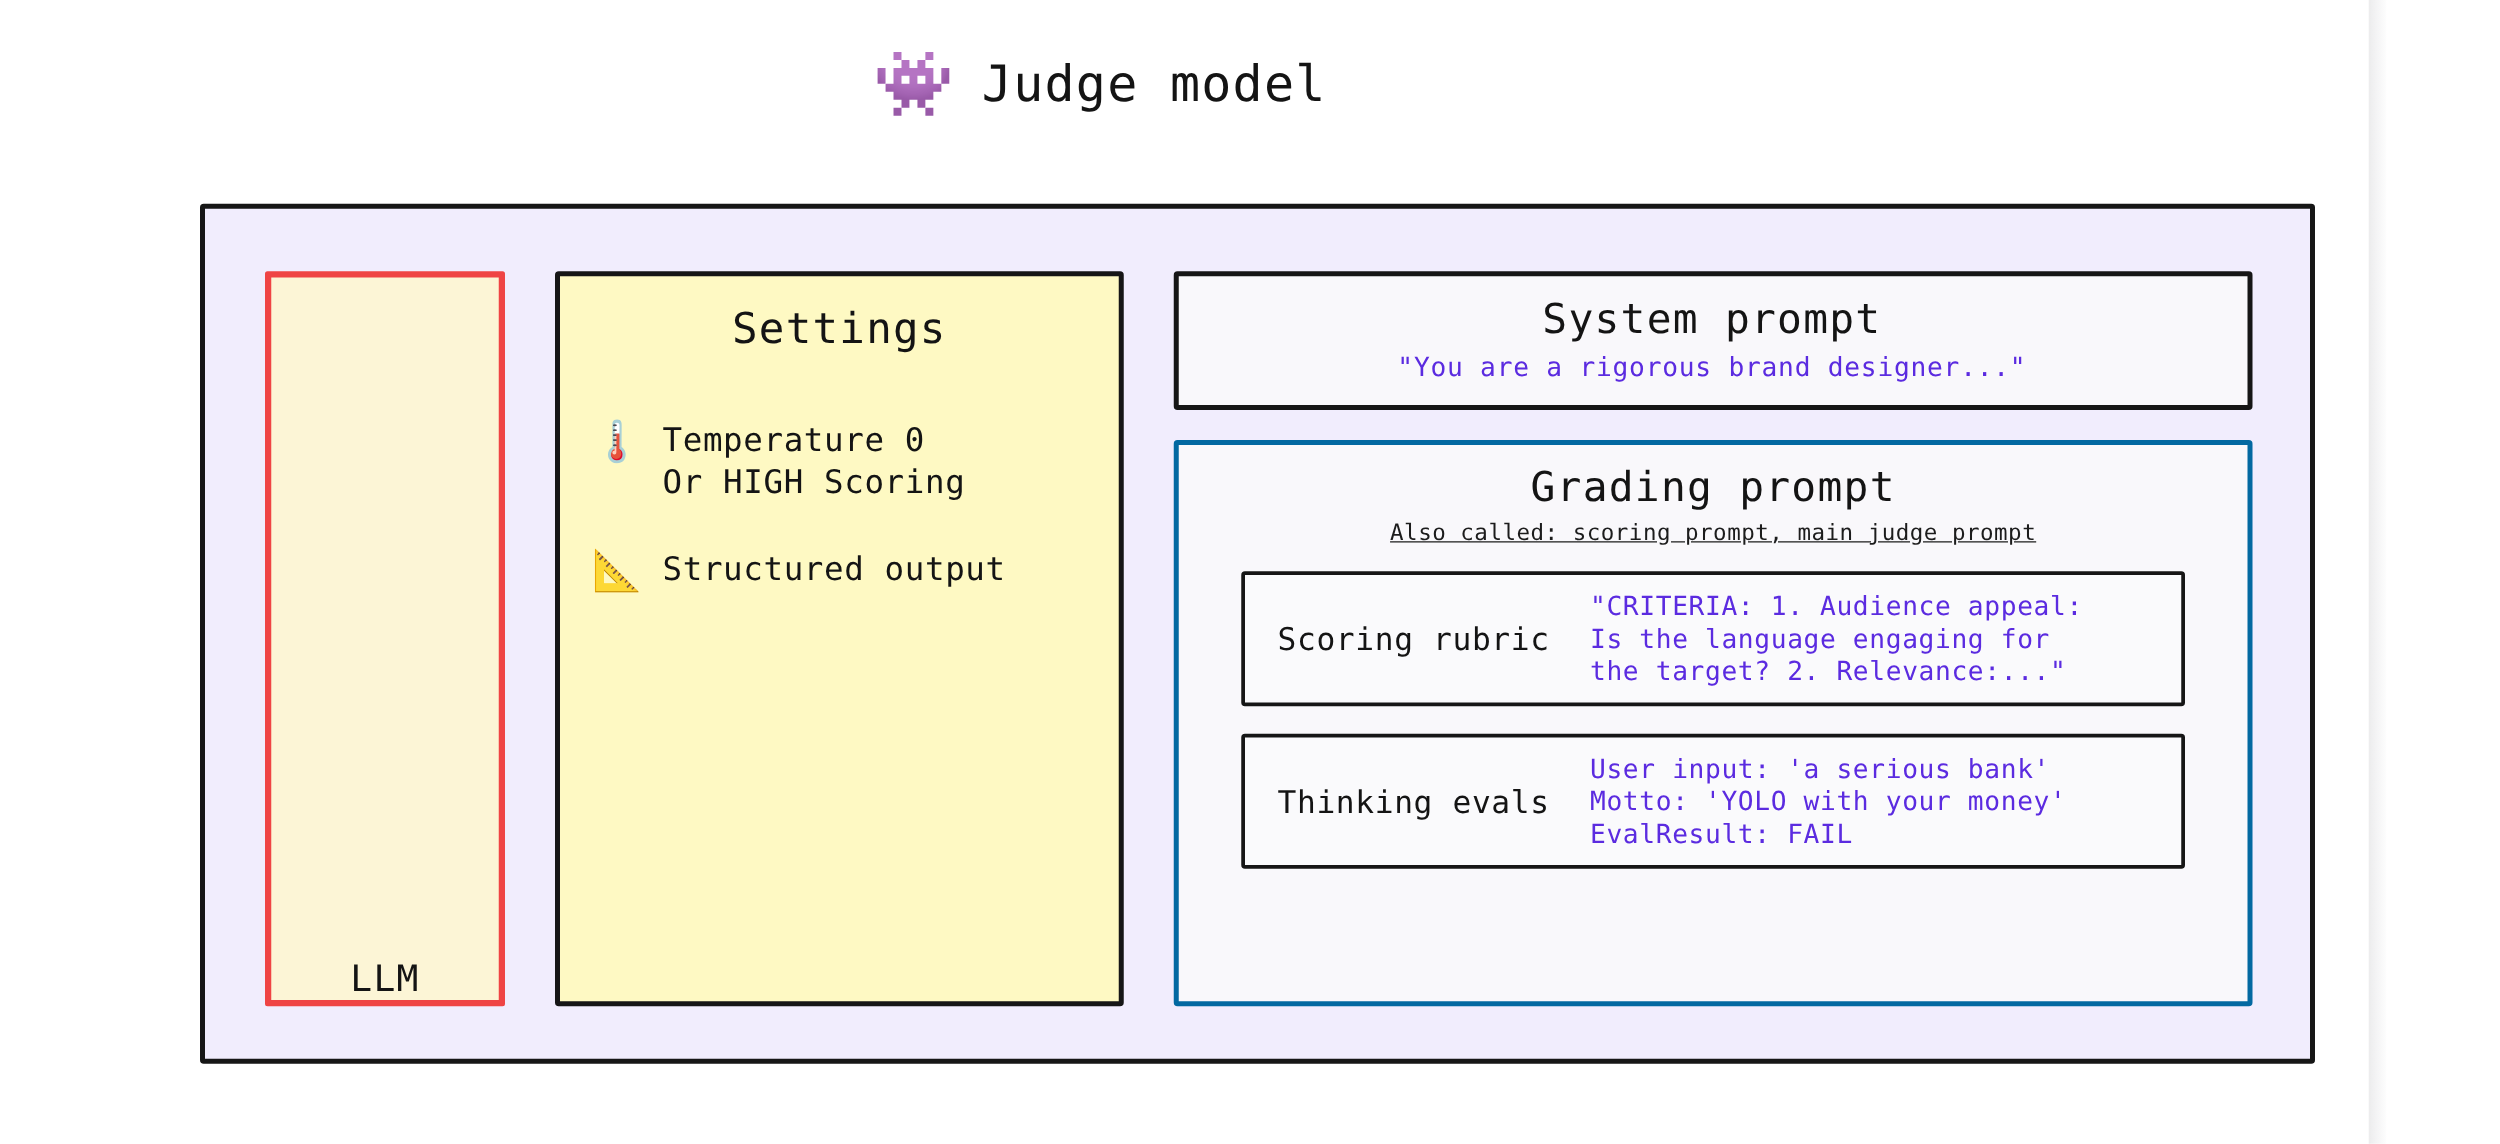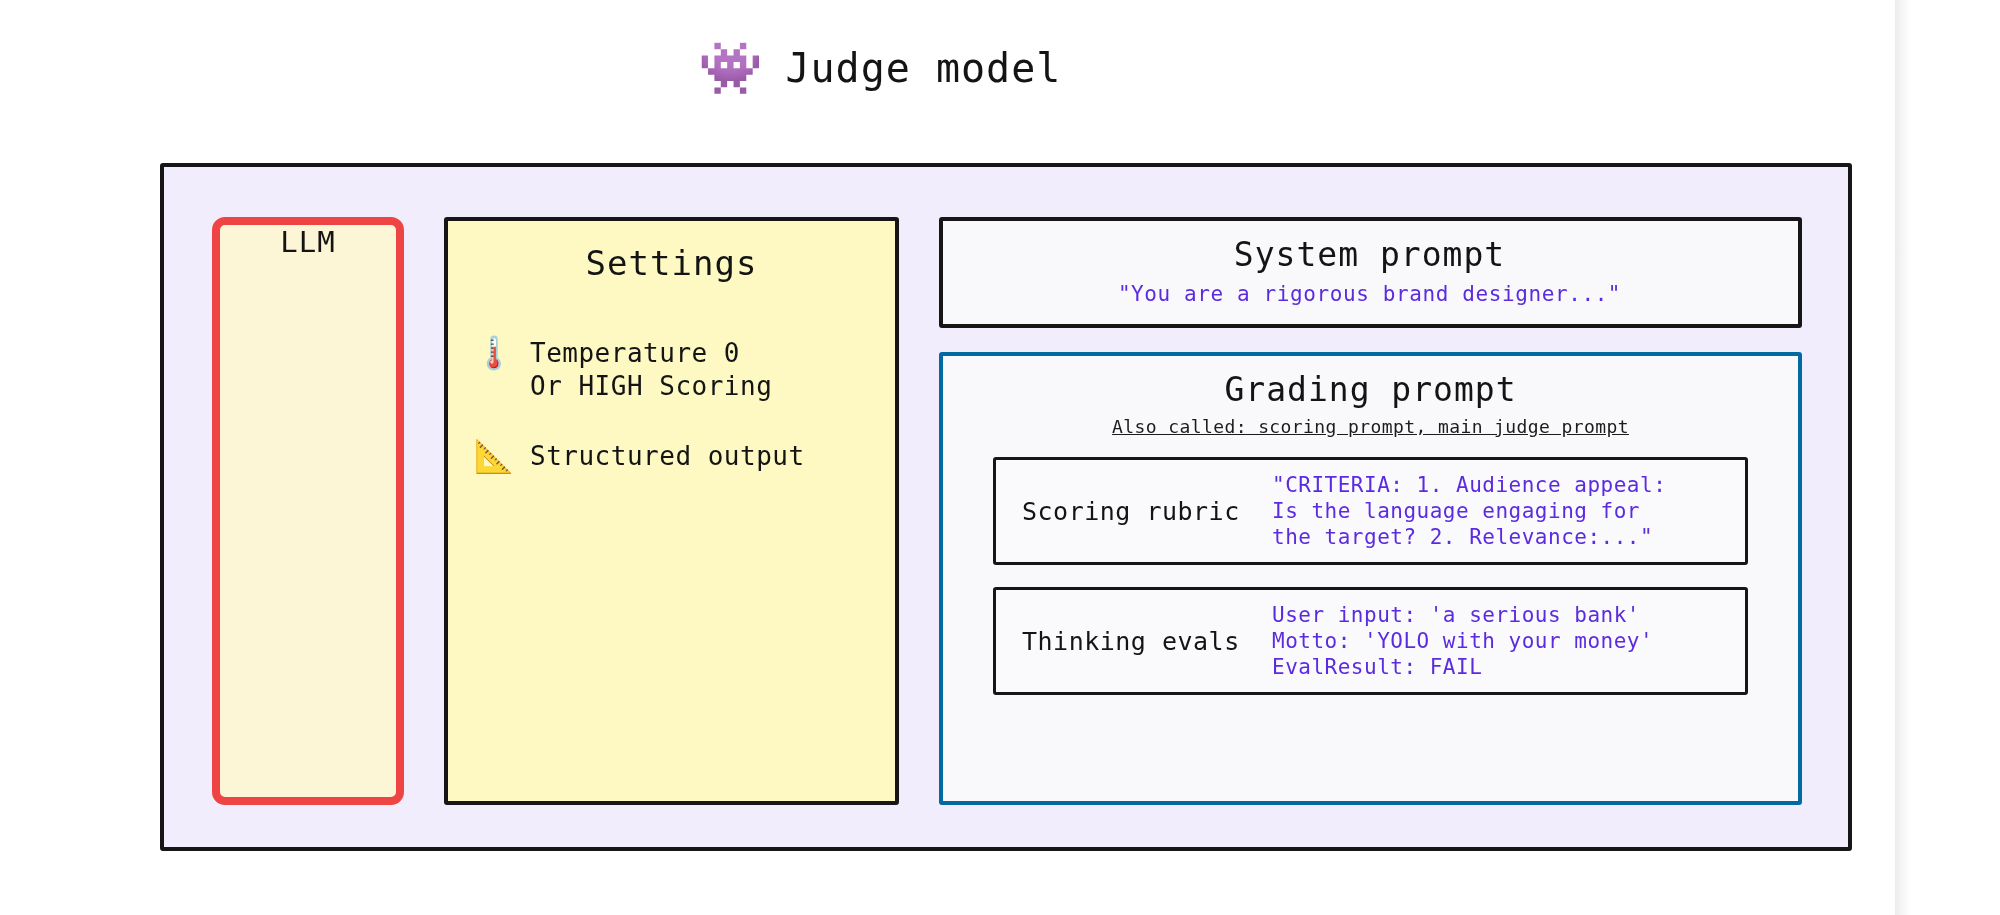--- a/index.html
+++ b/index.html
@@ -89,25 +89,25 @@
     bottom: 42px;
     display: flex;
     gap: 40px;
   }
 
   
   .llm-box {
     width: 192px;
     flex: 0 0 192px;
     background: #fcf5d6;
-    border: 8px solid #ef4444;
-    border-radius: 13px;
-    box-sizing: border-box;
-    display: flex;
-    align-items: flex-start;
+    border: 5px solid #ef4444;
+    border-radius: 2px;
+    box-sizing: border-box;
+    display: flex;
+    align-items: flex-end;
     justify-content: center;
     color: #141414;
     font-size: 29px;
     letter-spacing: 1px;
   }
 
   
   .settings-box {
     width: 455px;
     flex: 0 0 455px;

